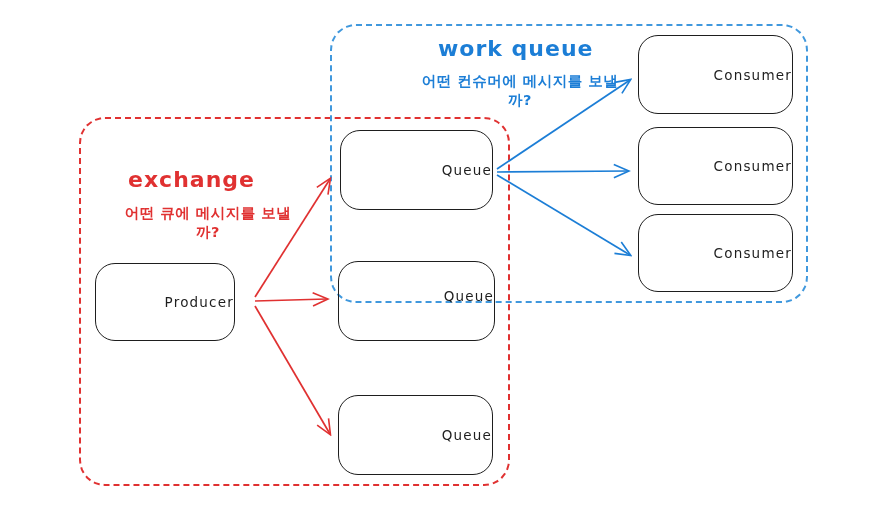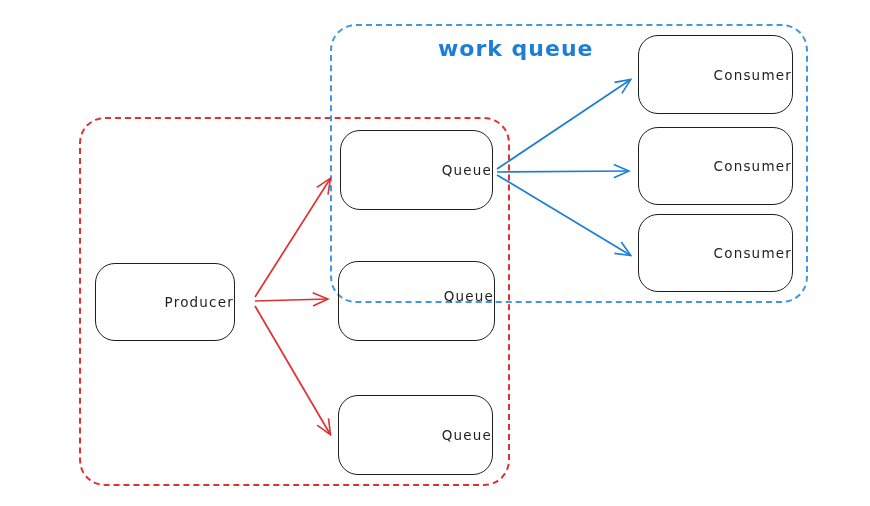--- a/index.html
+++ b/index.html
@@ -93,21 +93,24 @@
   .head-blue { fill: none; stroke: var(--blue); stroke-width: 1.7px; }
 </style>
 </head>
 <body>
 
 <div class="canvas">
 
   <div class="region red"></div>
   <div class="region blue"></div>
 
+  <div class="g-title red t-exchange">exchange</div>
+  <div class="g-sub red s-exchange">어떤 큐에 메시지를 보낼까?</div>
   <div class="g-title blue t-workqueue">work queue</div>
+  <div class="g-sub blue s-workqueue">어떤 컨슈머에 메시지를 보낼까?</div>
 
   <svg class="arrows" viewBox="0 0 870 506" xmlns="http://www.w3.org/2000/svg">
     <defs>
       <marker id="ah-red" viewBox="0 0 20 18" refX="17" refY="9" markerWidth="19" markerHeight="17" markerUnits="userSpaceOnUse" orient="auto">
         <path class="head-red" d="M2,2 L18,9 L2,16"></path>
       </marker>
       <marker id="ah-blue" viewBox="0 0 20 18" refX="17" refY="9" markerWidth="19" markerHeight="17" markerUnits="userSpaceOnUse" orient="auto">
         <path class="head-blue" d="M2,2 L18,9 L2,16"></path>
       </marker>
     </defs>

